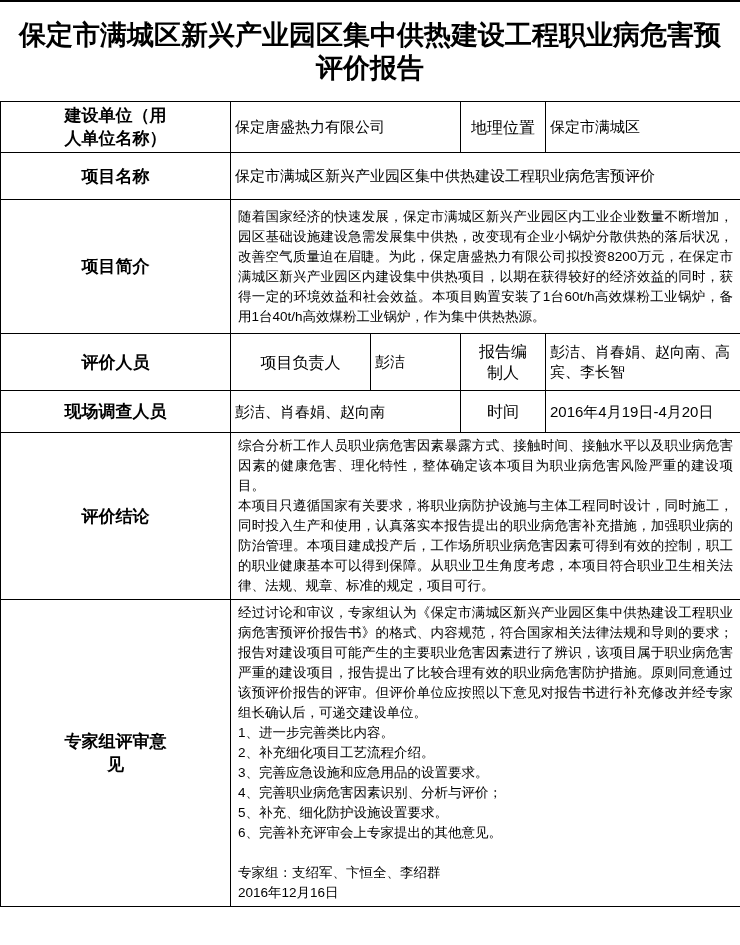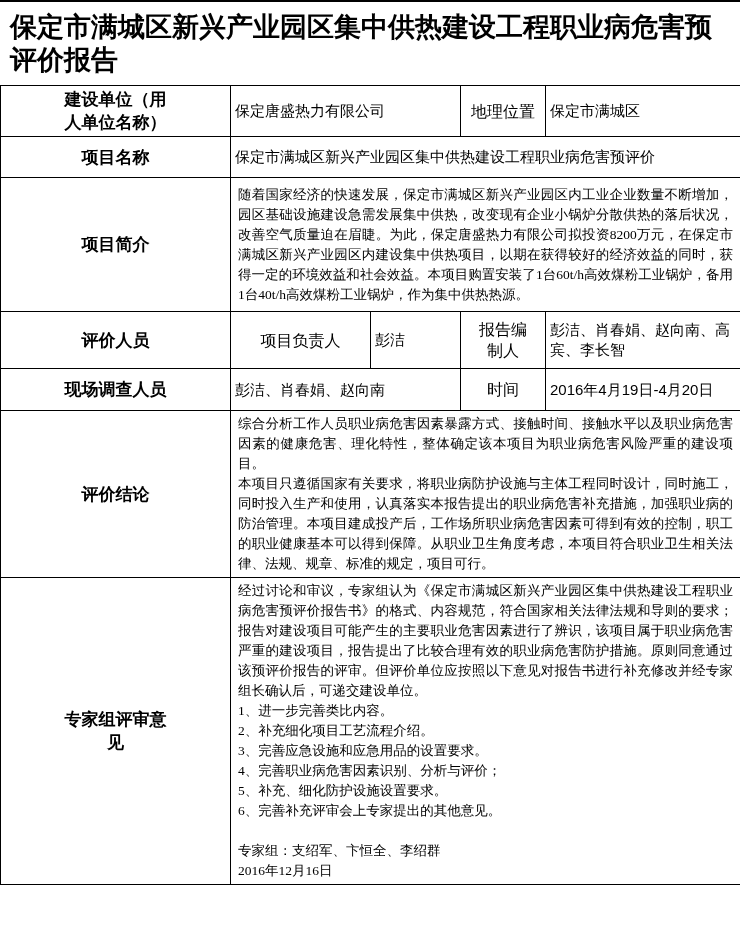--- a/index.html
+++ b/index.html
@@ -10,25 +10,26 @@
     font-family: "Liberation Sans", "DejaVu Sans", sans-serif;
   }
   .page {
     width: 740px;
     min-height: 945px;
     background: #ffffff;
     border-top: 2px solid #000000;
     box-sizing: border-box;
   }
   .title {
-    margin: 4px;
+    margin: 12px;
     padding: 5px 6px 4px 6px;
     font-size: 27px;
     line-height: 33px;
     font-weight: bold;
+    text-align: center;
     letter-spacing: 0px;
   }
   table.report {
     width: 740px;
     border-collapse: collapse;
     table-layout: fixed;
     font-size: 13.5px;
   }
   table.report th, table.report td {
     border: 1px solid #000000;
@@ -54,27 +55,26 @@
     font-size: 15px;
     padding: 2px 4px;
     line-height: 20px;
   }
   td.long {
     font-size: 13.5px;
     line-height: 20px;
     text-align: justify;
     padding: 3px 7px;
     white-space: pre-line;
-    font-family: Liberation Serif, serif;
   }
   td.long.top {
     vertical-align: top;
   }
   tr.h-r1 { height: 45px; }
-  tr.h-r2 { height: 41px; }
+  tr.h-r2 { height: 47px; }
   tr.h-r3 { height: 134px; }
   tr.h-r4 { height: 57px; padding-left: 28px; }
   tr.h-r5 { height: 42px; }
   tr.h-r6 { height: 120px; }
   tr.h-r7 { height: 134px; }
   tr.h-r8 { height: 280px; }
 </style>
 </head>
 <body>
 

